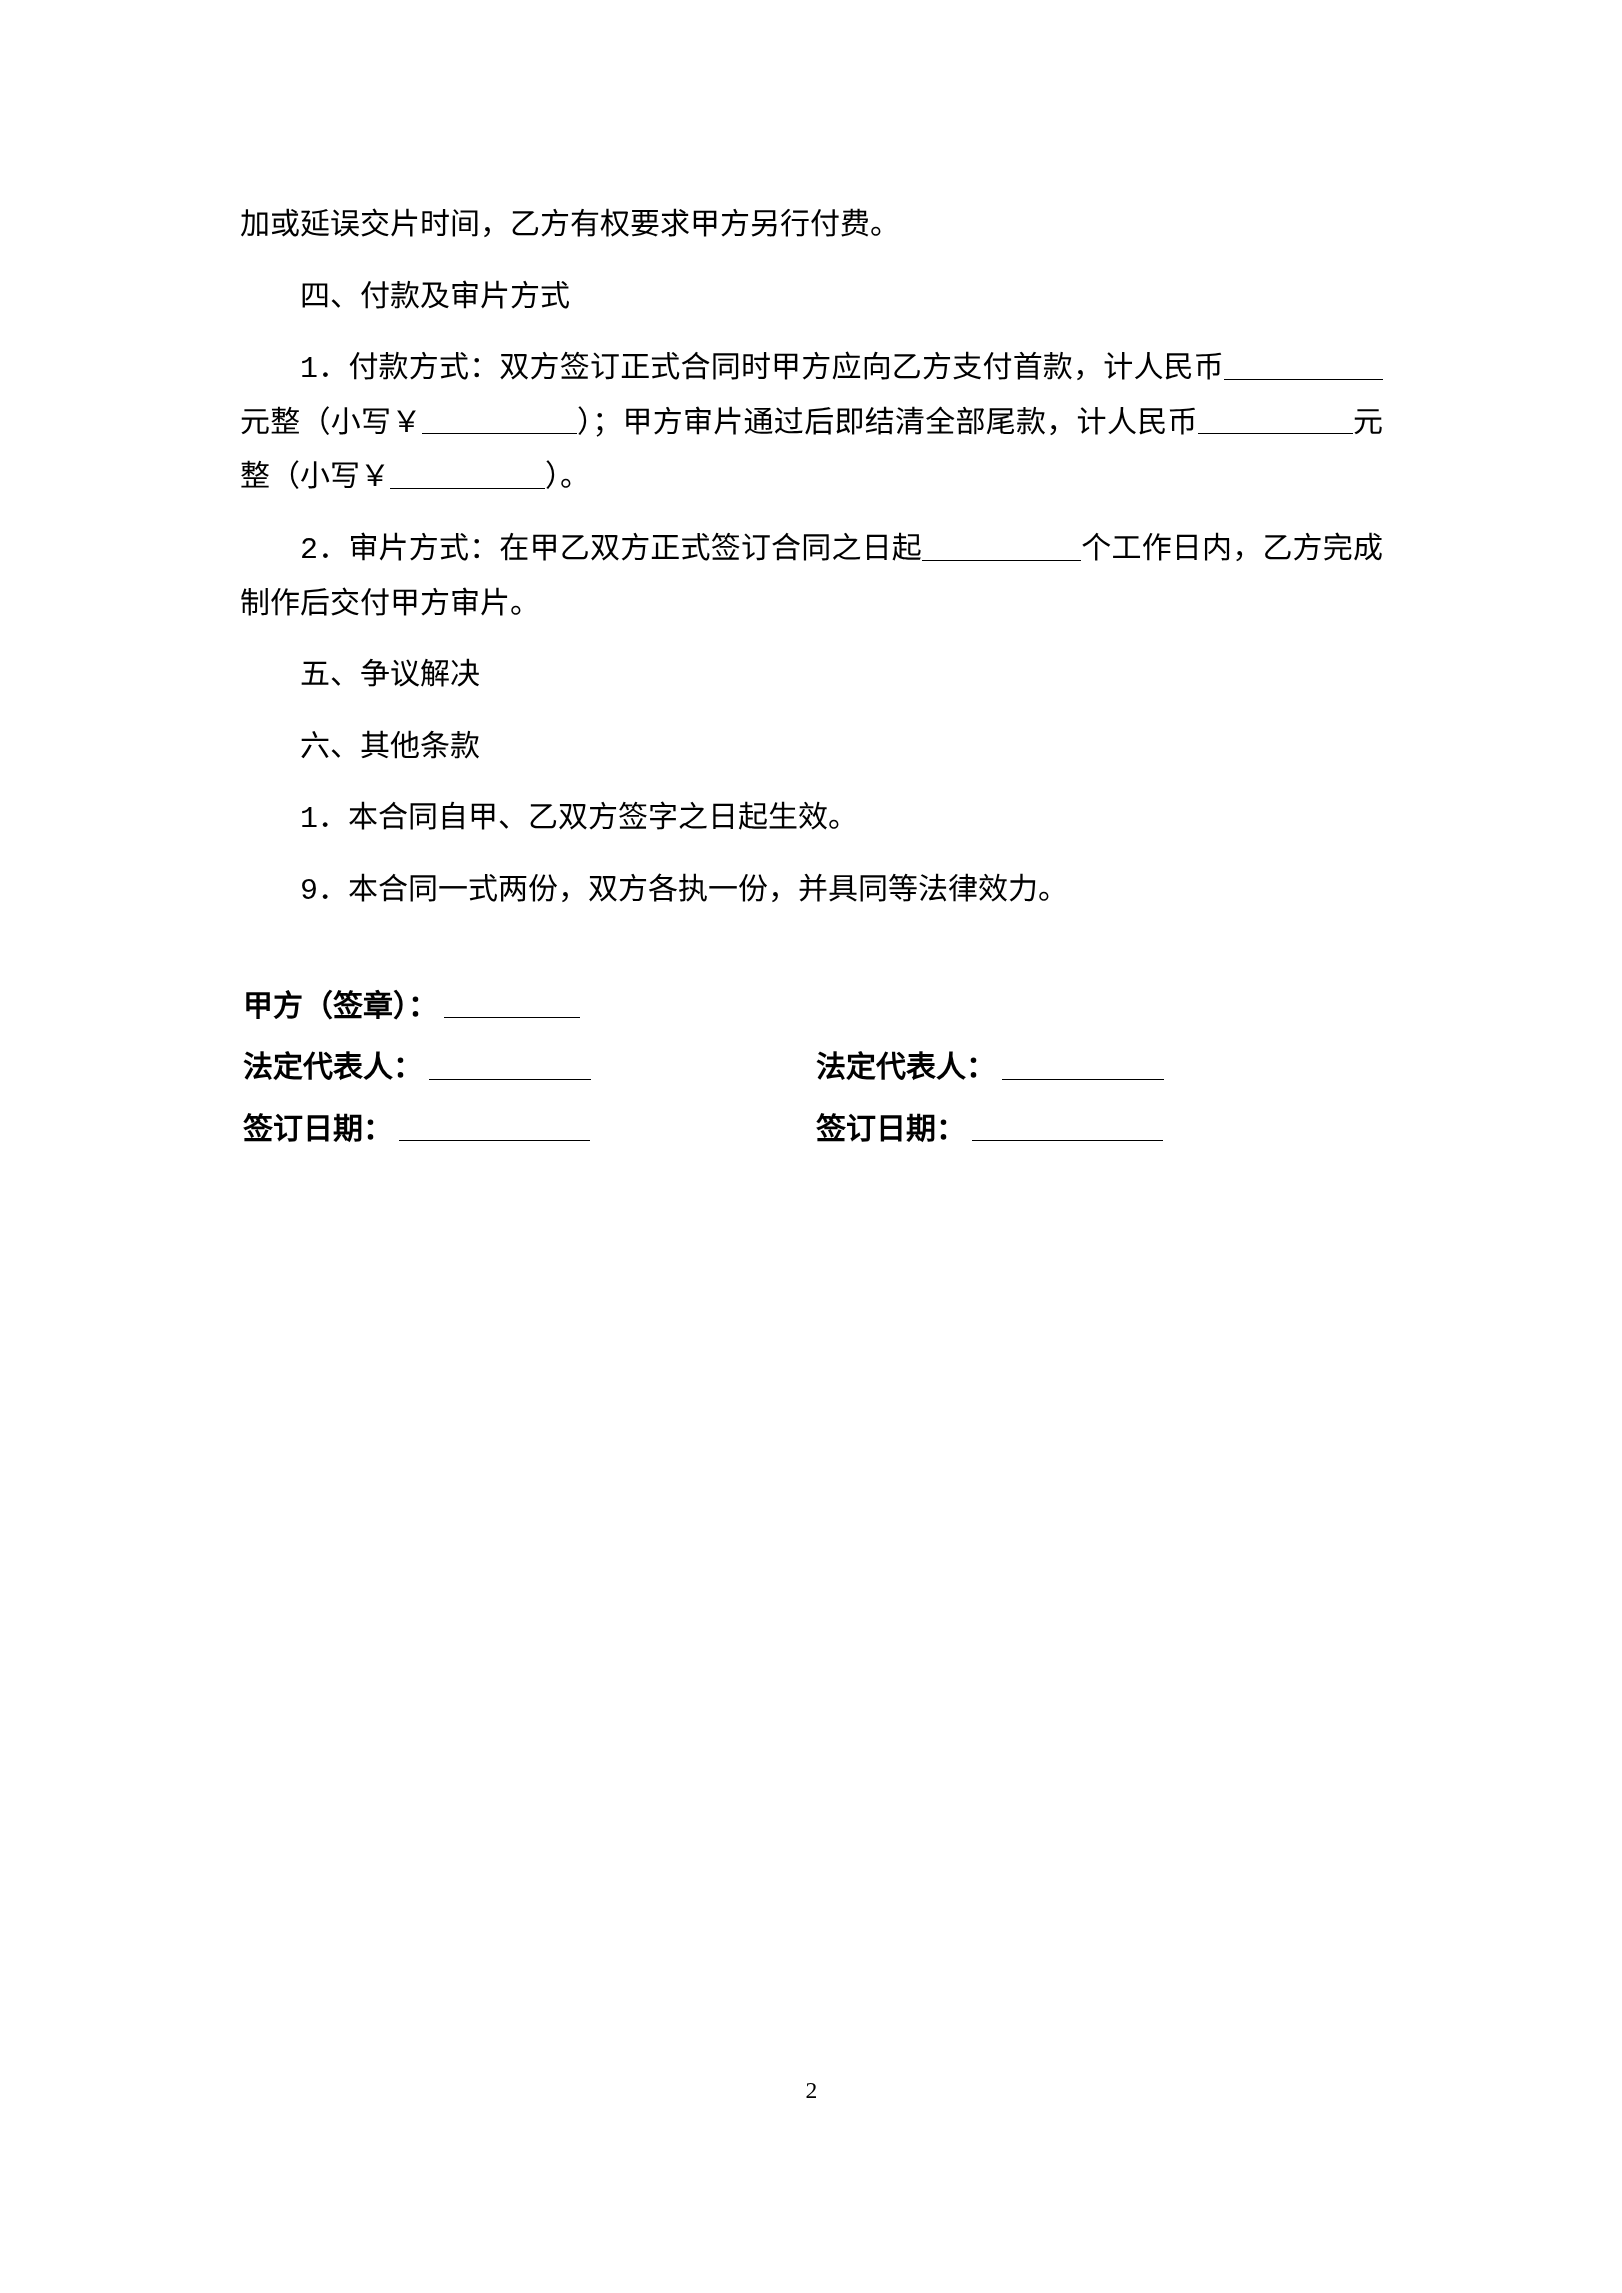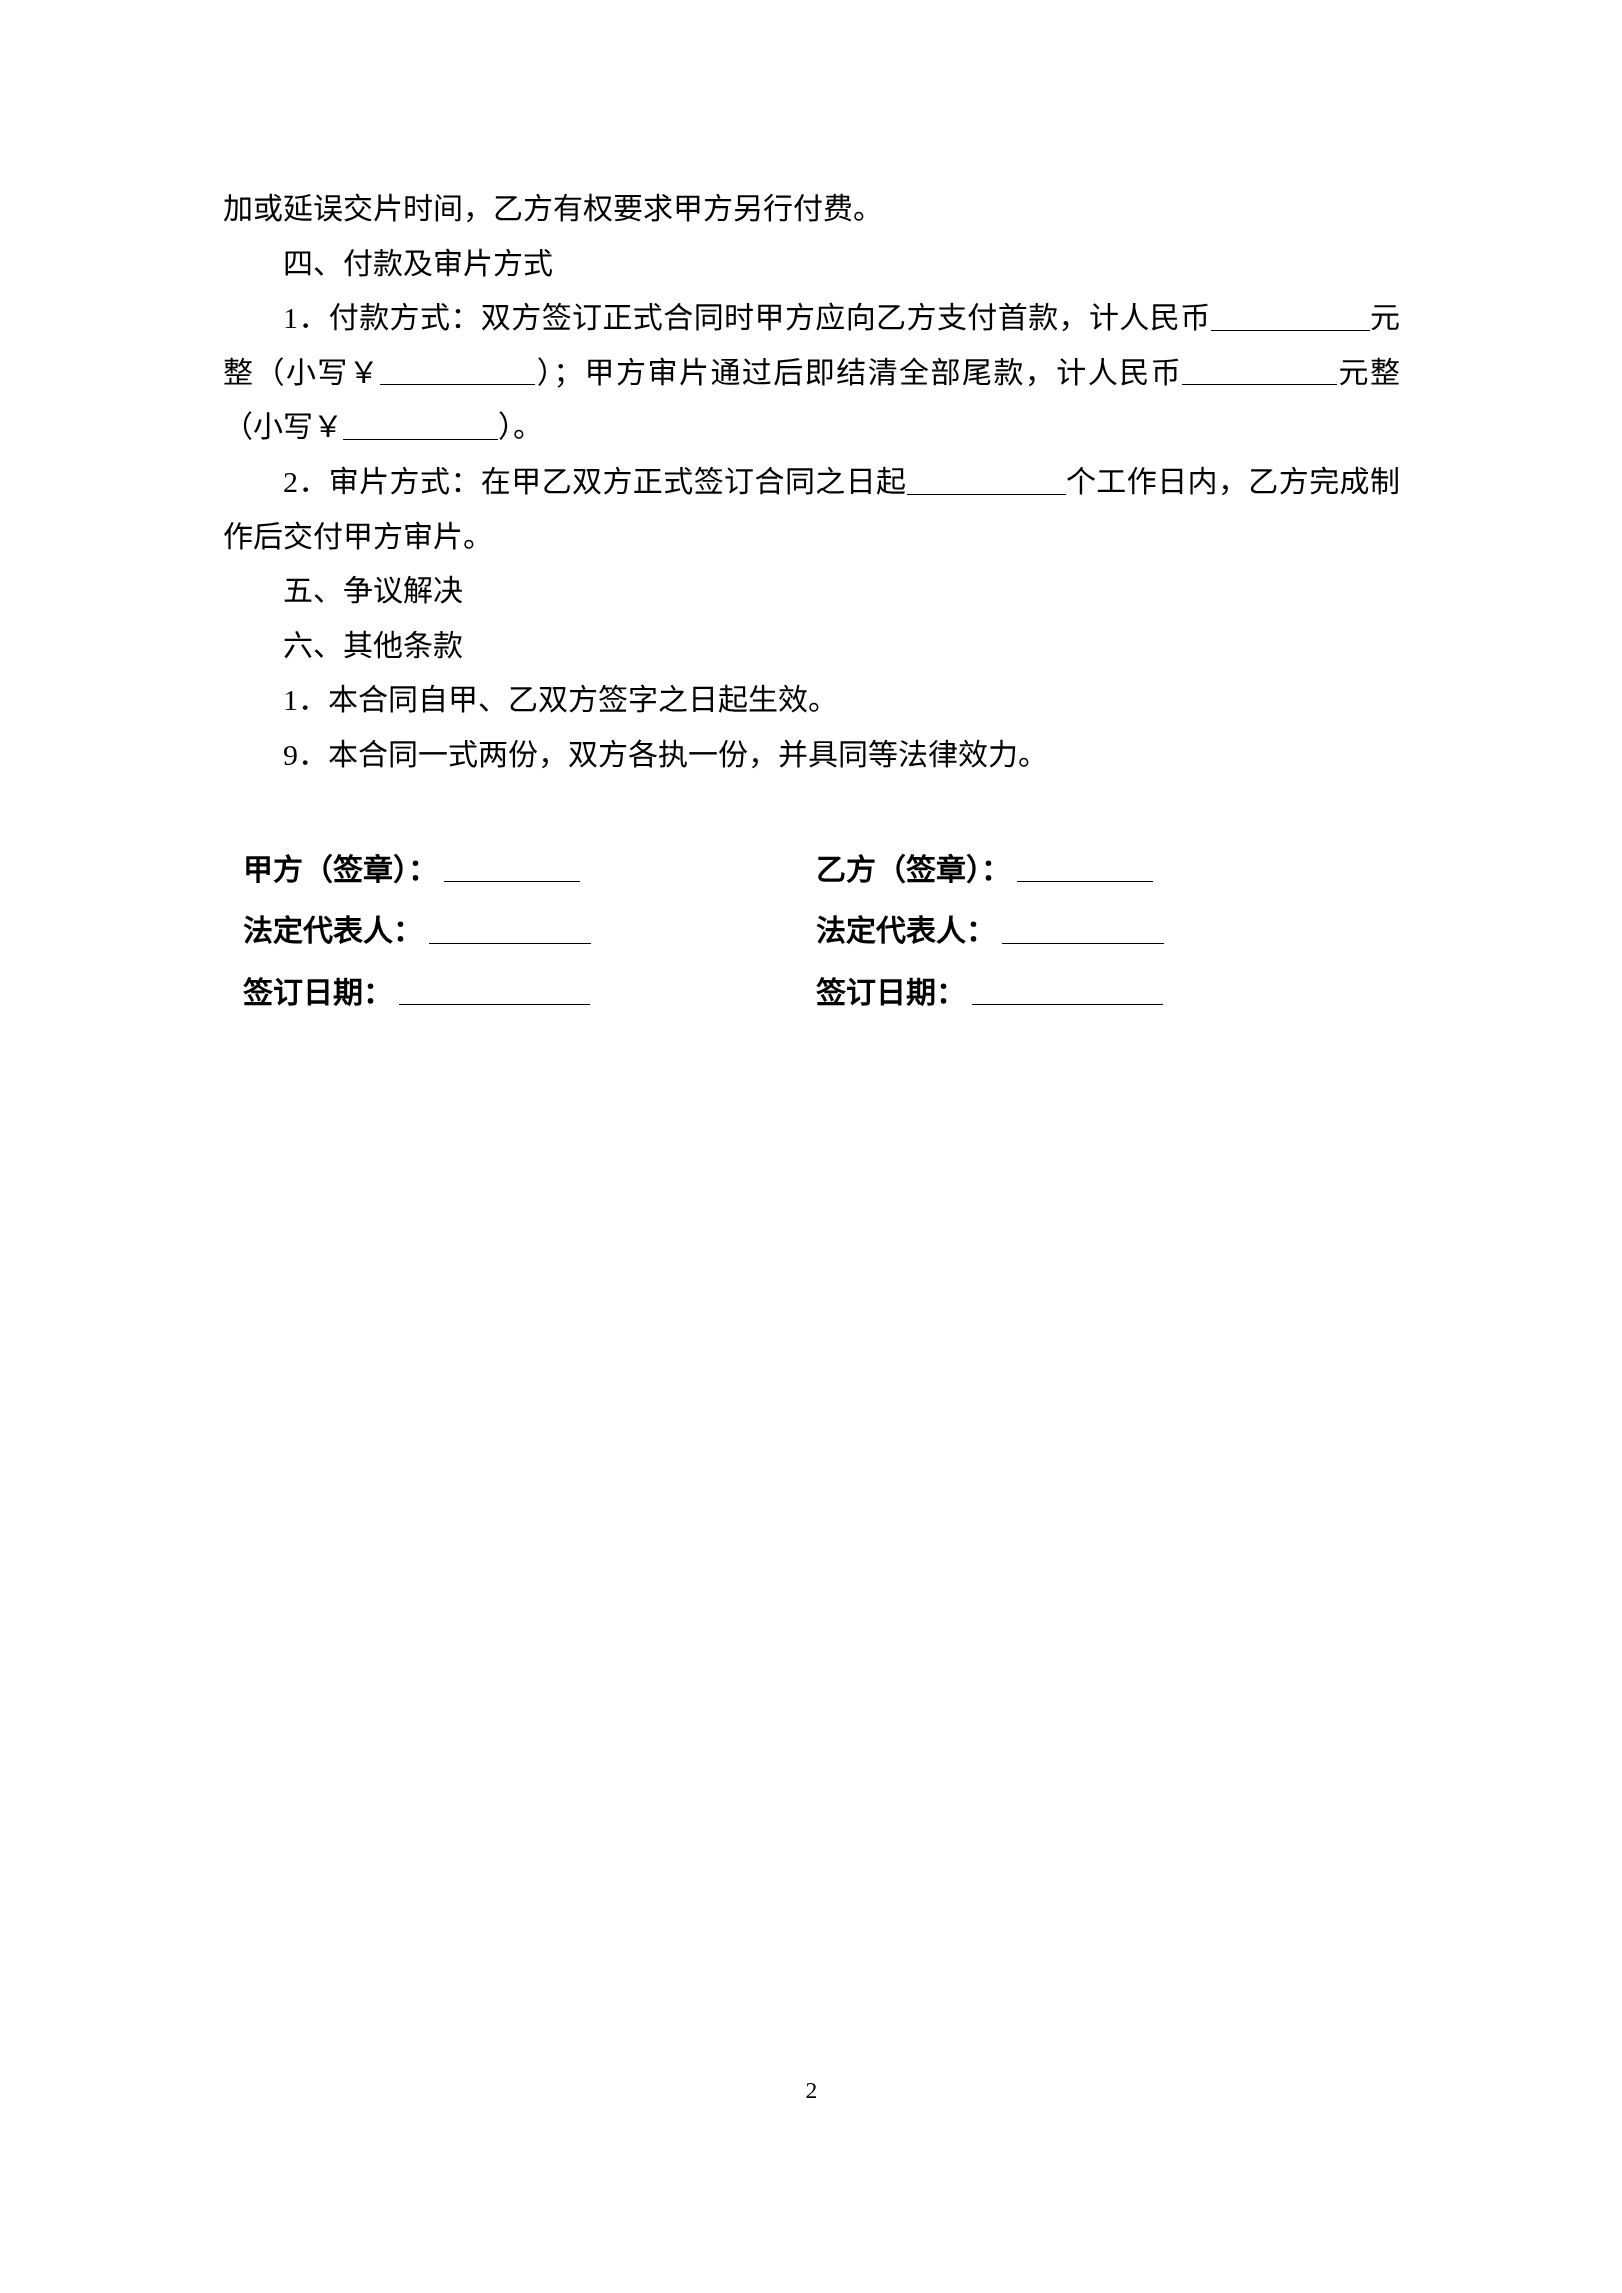--- a/index.html
+++ b/index.html
@@ -21,22 +21,23 @@
     box-sizing: border-box;
     padding: 182px 223px 0 223px;
   }
   .doc-body {
     font-size: 30px;
     line-height: 1.82;
     text-align: justify;
     text-justify: inter-ideograph;
   }
   p {
-    margin: 0;
+    margin: 17px;
     padding: 0;
+    font-family: Liberation Mono, monospace;
   }
   .para {
     margin-bottom: 0;
   }
   .indent {
     text-indent: 60px;
   }
   .blank-md {
     display: inline-block;
     border-bottom: 1.8px solid #000;
@@ -114,23 +115,20 @@
     <p class="para indent">1．本合同自甲、乙双方签字之日起生效。</p>
 
     <p class="para indent">9．本合同一式两份，双方各执一份，并具同等法律效力。</p>
 
     <div class="sign-block">
 
       <div class="sign-row">
         <div class="sign-col">
           <span>甲方（签章）：</span><span class="sign-blank"></span>
         </div>
-        <div class="sign-col">
-          <span>乙方（签章）：</span><span class="sign-blank"></span>
-        </div>
       </div>
 
       <div class="sign-row">
         <div class="sign-col">
           <span>法定代表人：</span><span class="sign-blank wide"></span>
         </div>
         <div class="sign-col">
           <span>法定代表人：</span><span class="sign-blank wide"></span>
         </div>
       </div>

